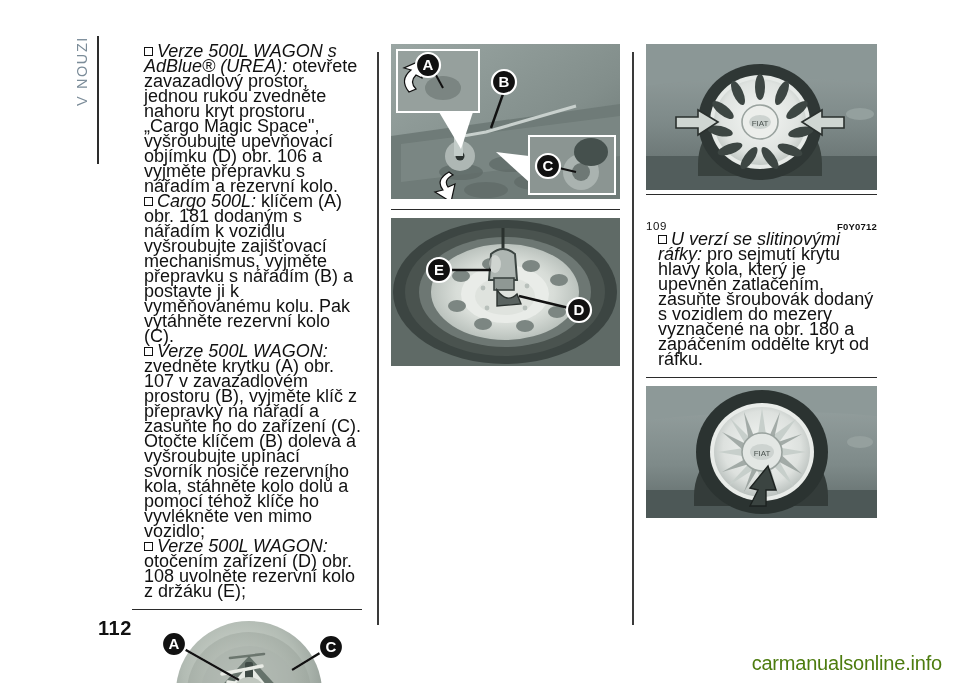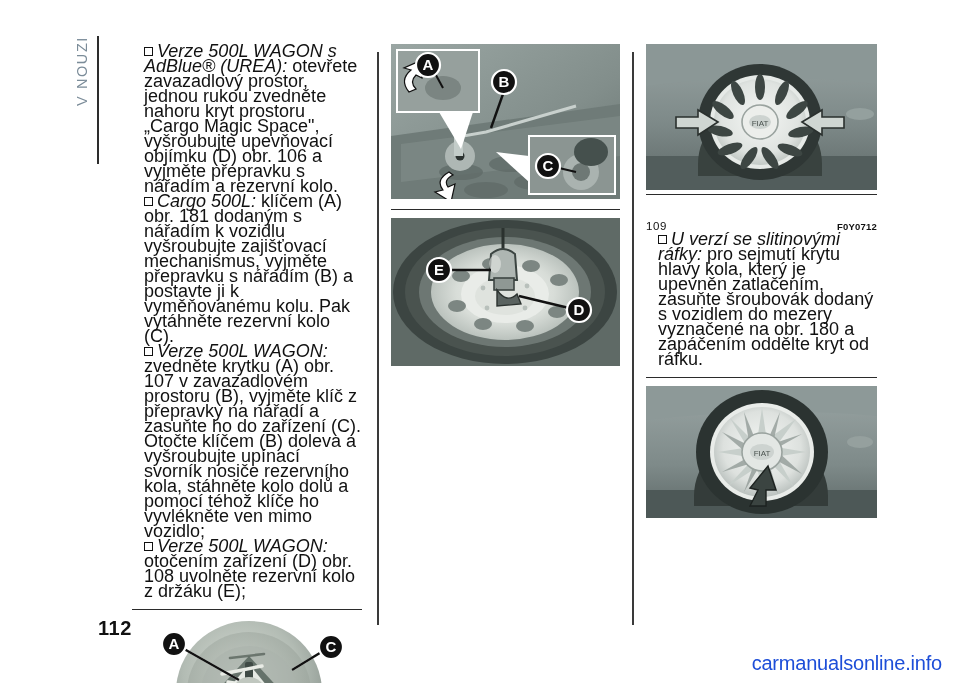--- a/index.html
+++ b/index.html
@@ -72,21 +72,21 @@
     color: #111;
     margin-left: 40px;
   }
 
   
   .watermark {
     position: absolute;
     right: 18px;
     bottom: 8px;
     font-size: 20px;
-    color: #1d4ed8;
+    color: #4d7c0f;
     letter-spacing: -0.2px;
     font-family: "Liberation Sans", sans-serif;
   }
 
   
   .col {
     position: absolute;
     top: 44px;
   }
   .col1 { left: 132px; width: 230px; }

